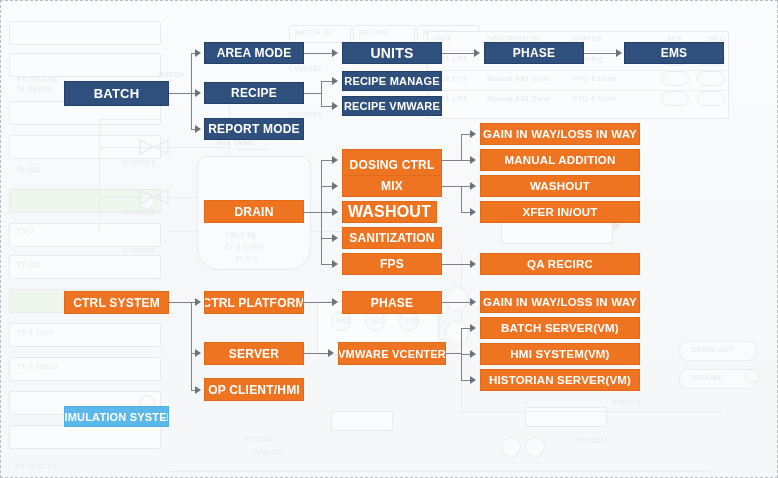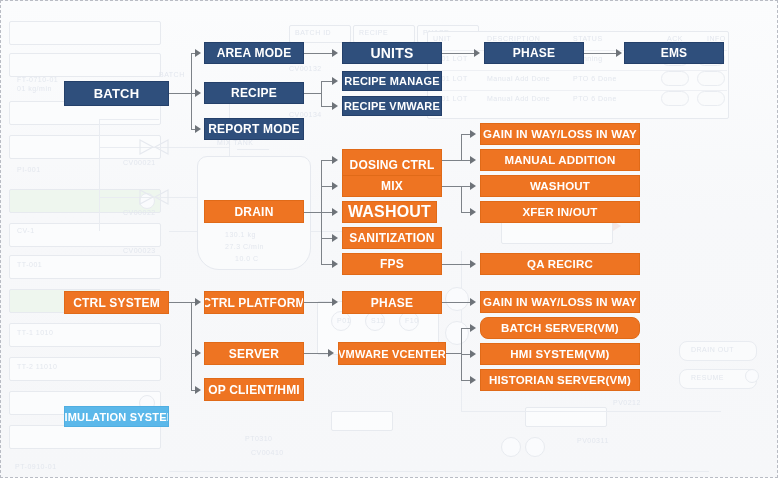--- a/index.html
+++ b/index.html
@@ -313,19 +313,19 @@
       <div class="node orange" style="left: 479px; top: 174px; width: 160px; height: 22px; font-size: 11.5px;">WASHOUT</div>
       <div class="node orange" style="left: 479px; top: 200px; width: 160px; height: 22px; font-size: 11.5px;">XFER IN/OUT</div>
       <div class="node orange" style="left: 479px; top: 252px; width: 160px; height: 22px; font-size: 11.5px;">QA RECIRC</div>
       <div class="node orange" style="left: 63px; top: 290px; width: 105px; height: 23px; font-size: 12px;">CTRL SYSTEM</div>
       <div class="node orange" style="left: 203px; top: 290px; width: 100px; height: 23px; font-size: 12px;">CTRL PLATFORM</div>
       <div class="node orange" style="left: 203px; top: 341px; width: 100px; height: 23px; font-size: 12px;">SERVER</div>
       <div class="node orange" style="left: 203px; top: 377px; width: 100px; height: 23px; font-size: 12px;">OP CLIENT/HMI</div>
       <div class="node orange" style="left: 341px; top: 290px; width: 100px; height: 23px; font-size: 12px;">PHASE</div>
       <div class="node orange" style="left: 337px; top: 341px; width: 108px; height: 23px; font-size: 11px;">VMWARE VCENTER</div>
       <div class="node orange" style="left: 479px; top: 290px; width: 160px; height: 22px; font-size: 11.5px;">GAIN IN WAY/LOSS IN WAY</div>
-      <div class="node orange" style="left: 479px; top: 316px; width: 160px; height: 22px; font-size: 11.5px; border-radius: 8px;">BATCH SERVER(VM)</div>
+      <div class="node orange" style="left: 479px; top: 316px; width: 160px; height: 22px; font-size: 11.5px;">BATCH SERVER(VM)</div>
       <div class="node orange" style="left: 479px; top: 342px; width: 160px; height: 22px; font-size: 11.5px;">HMI SYSTEM(VM)</div>
       <div class="node orange" style="left: 479px; top: 368px; width: 160px; height: 22px; font-size: 11.5px;">HISTORIAN SERVER(VM)</div>
       <div class="node lblue" style="left: 63px; top: 405px; width: 105px; height: 21px; font-size: 11px;">SIMULATION SYSTEM</div>
     </div>
 
 </div>
 
 </body></html>

